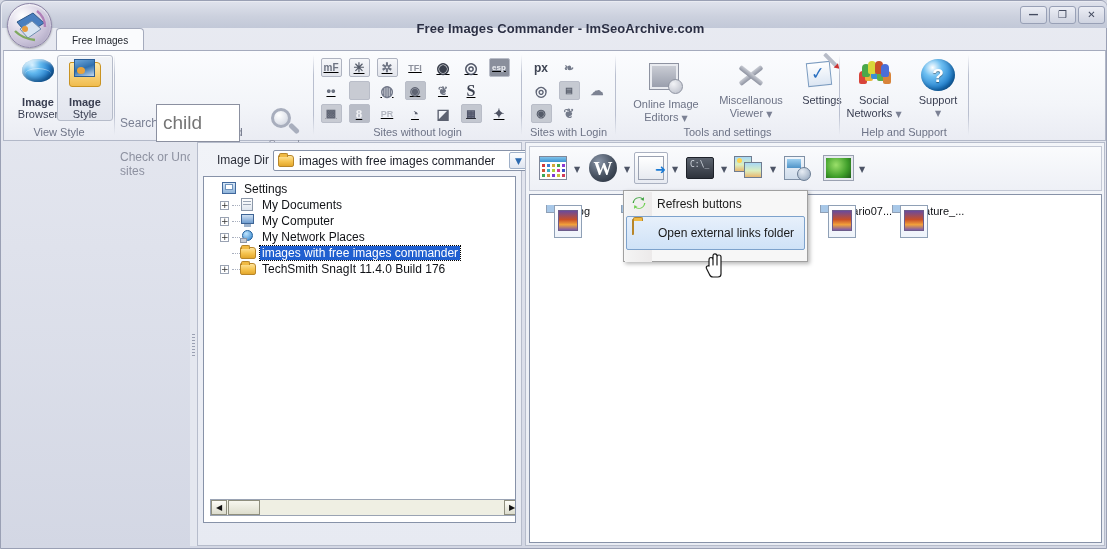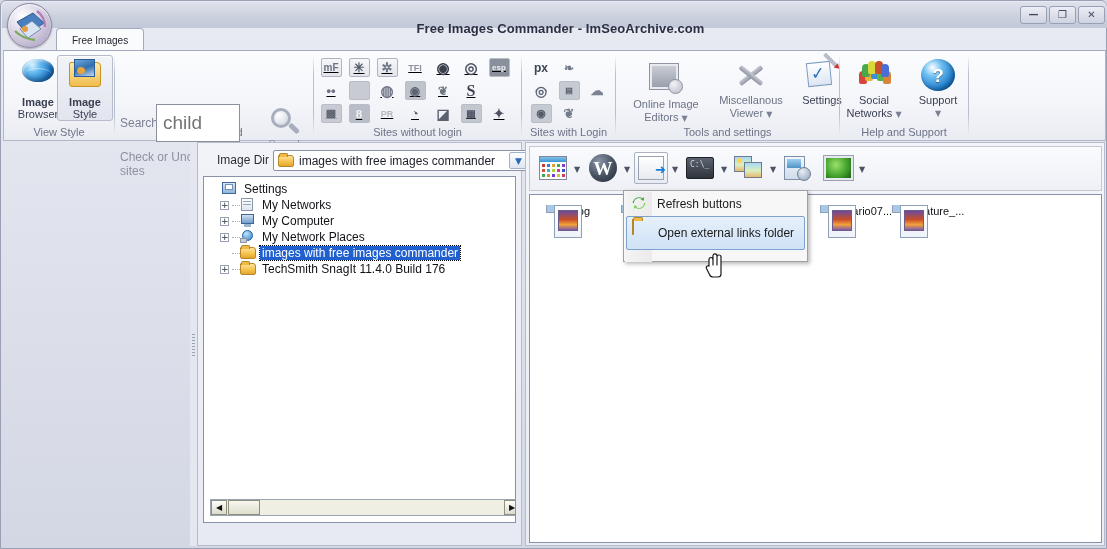--- a/index.html
+++ b/index.html
@@ -654,21 +654,21 @@
           </div>
 
           <div class="tnode" style="padding-left:10px;">
             <span class="expander">+</span>
             <span class="dots" style="border-bottom:1px dotted #a9b0bf;height:1px;margin-bottom:0;"></span>
             <span class="ico16">
               <span style="position:absolute;left:1px;top:0;width:12px;height:13px;background:linear-gradient(180deg,#ffffff,#dfe6ef);border:1px solid #8b97a8;"></span>
               <span style="position:absolute;left:3px;top:3px;width:8px;height:1px;background:#9aa5b5;"></span>
               <span style="position:absolute;left:3px;top:6px;width:8px;height:1px;background:#9aa5b5;"></span>
             </span>
-            <span class="tlabel">My Networks</span>
+            <span class="tlabel">My Documents</span>
           </div>
 
           <div class="tnode" style="padding-left:10px;">
             <span class="expander">+</span>
             <span class="dots" style="border-bottom:1px dotted #a9b0bf;height:1px;"></span>
             <span class="ico16">
               <span style="position:absolute;left:1px;top:0;width:13px;height:10px;background:linear-gradient(180deg,#cfe0f2,#6f9dd0);border:1px solid #3e6494;"></span>
               <span style="position:absolute;left:4px;top:10px;width:7px;height:3px;background:#9eb3cc;"></span>
             </span>
             <span class="tlabel">My Computer</span>

